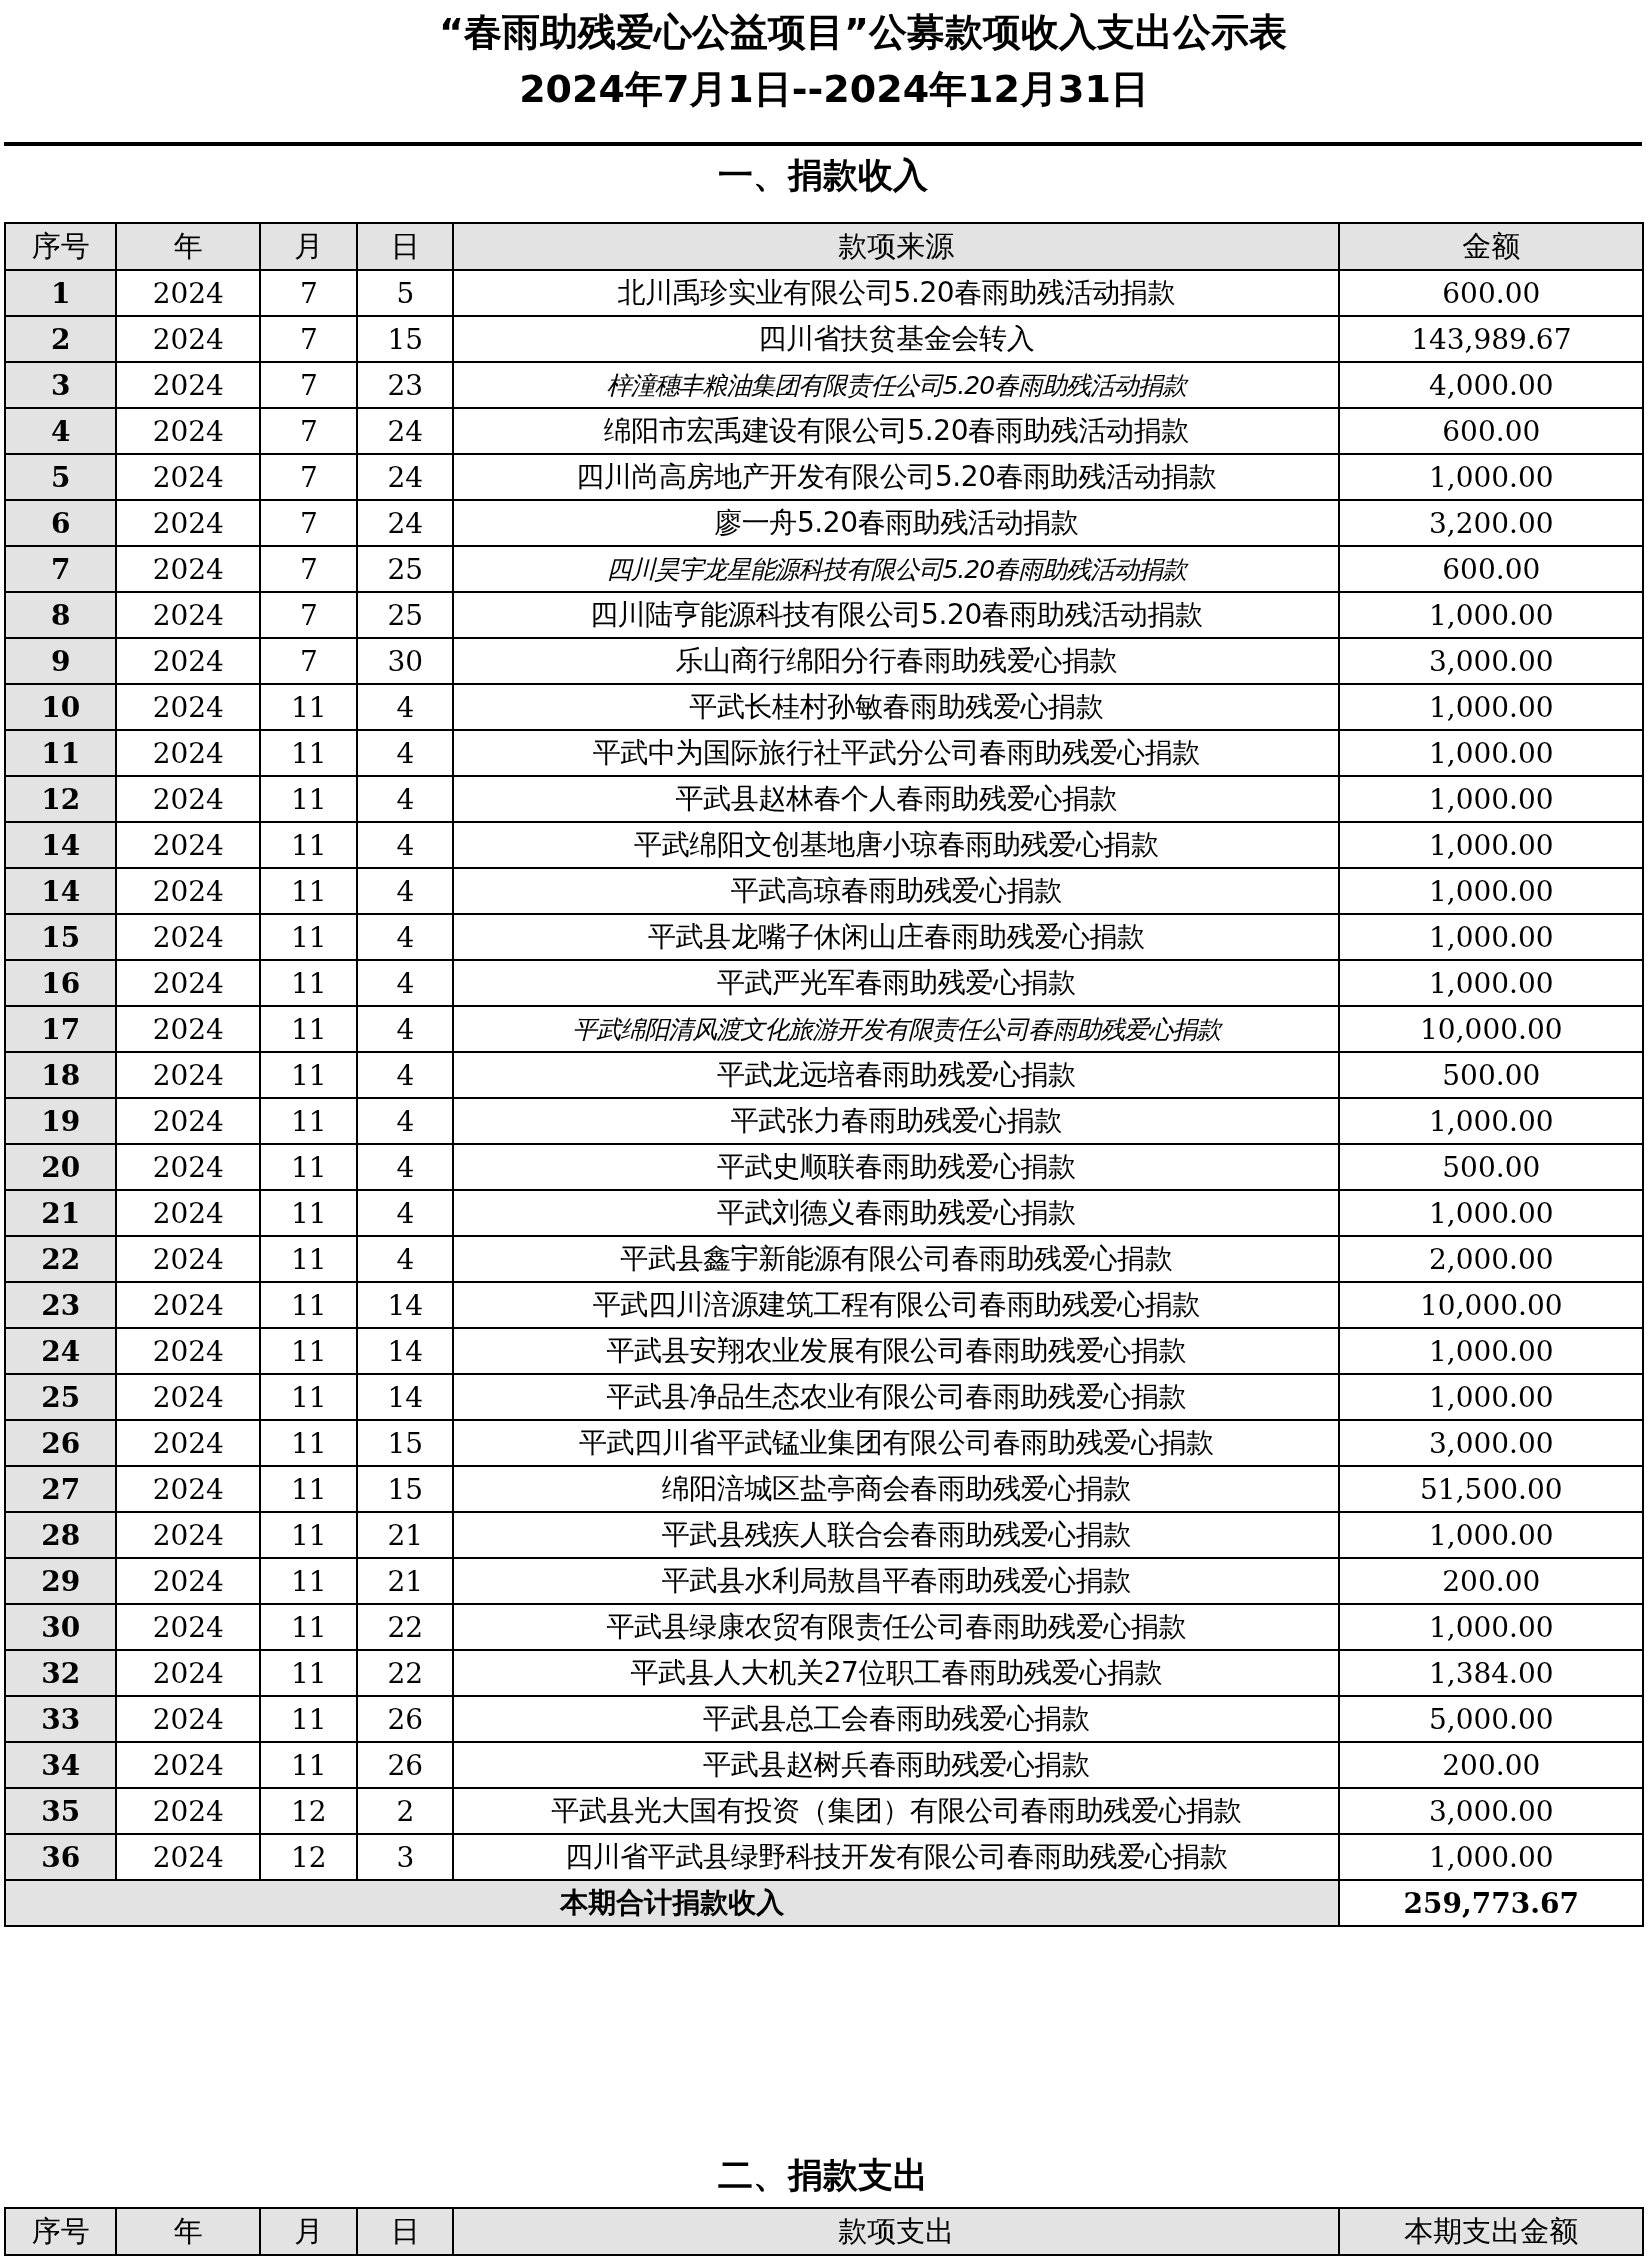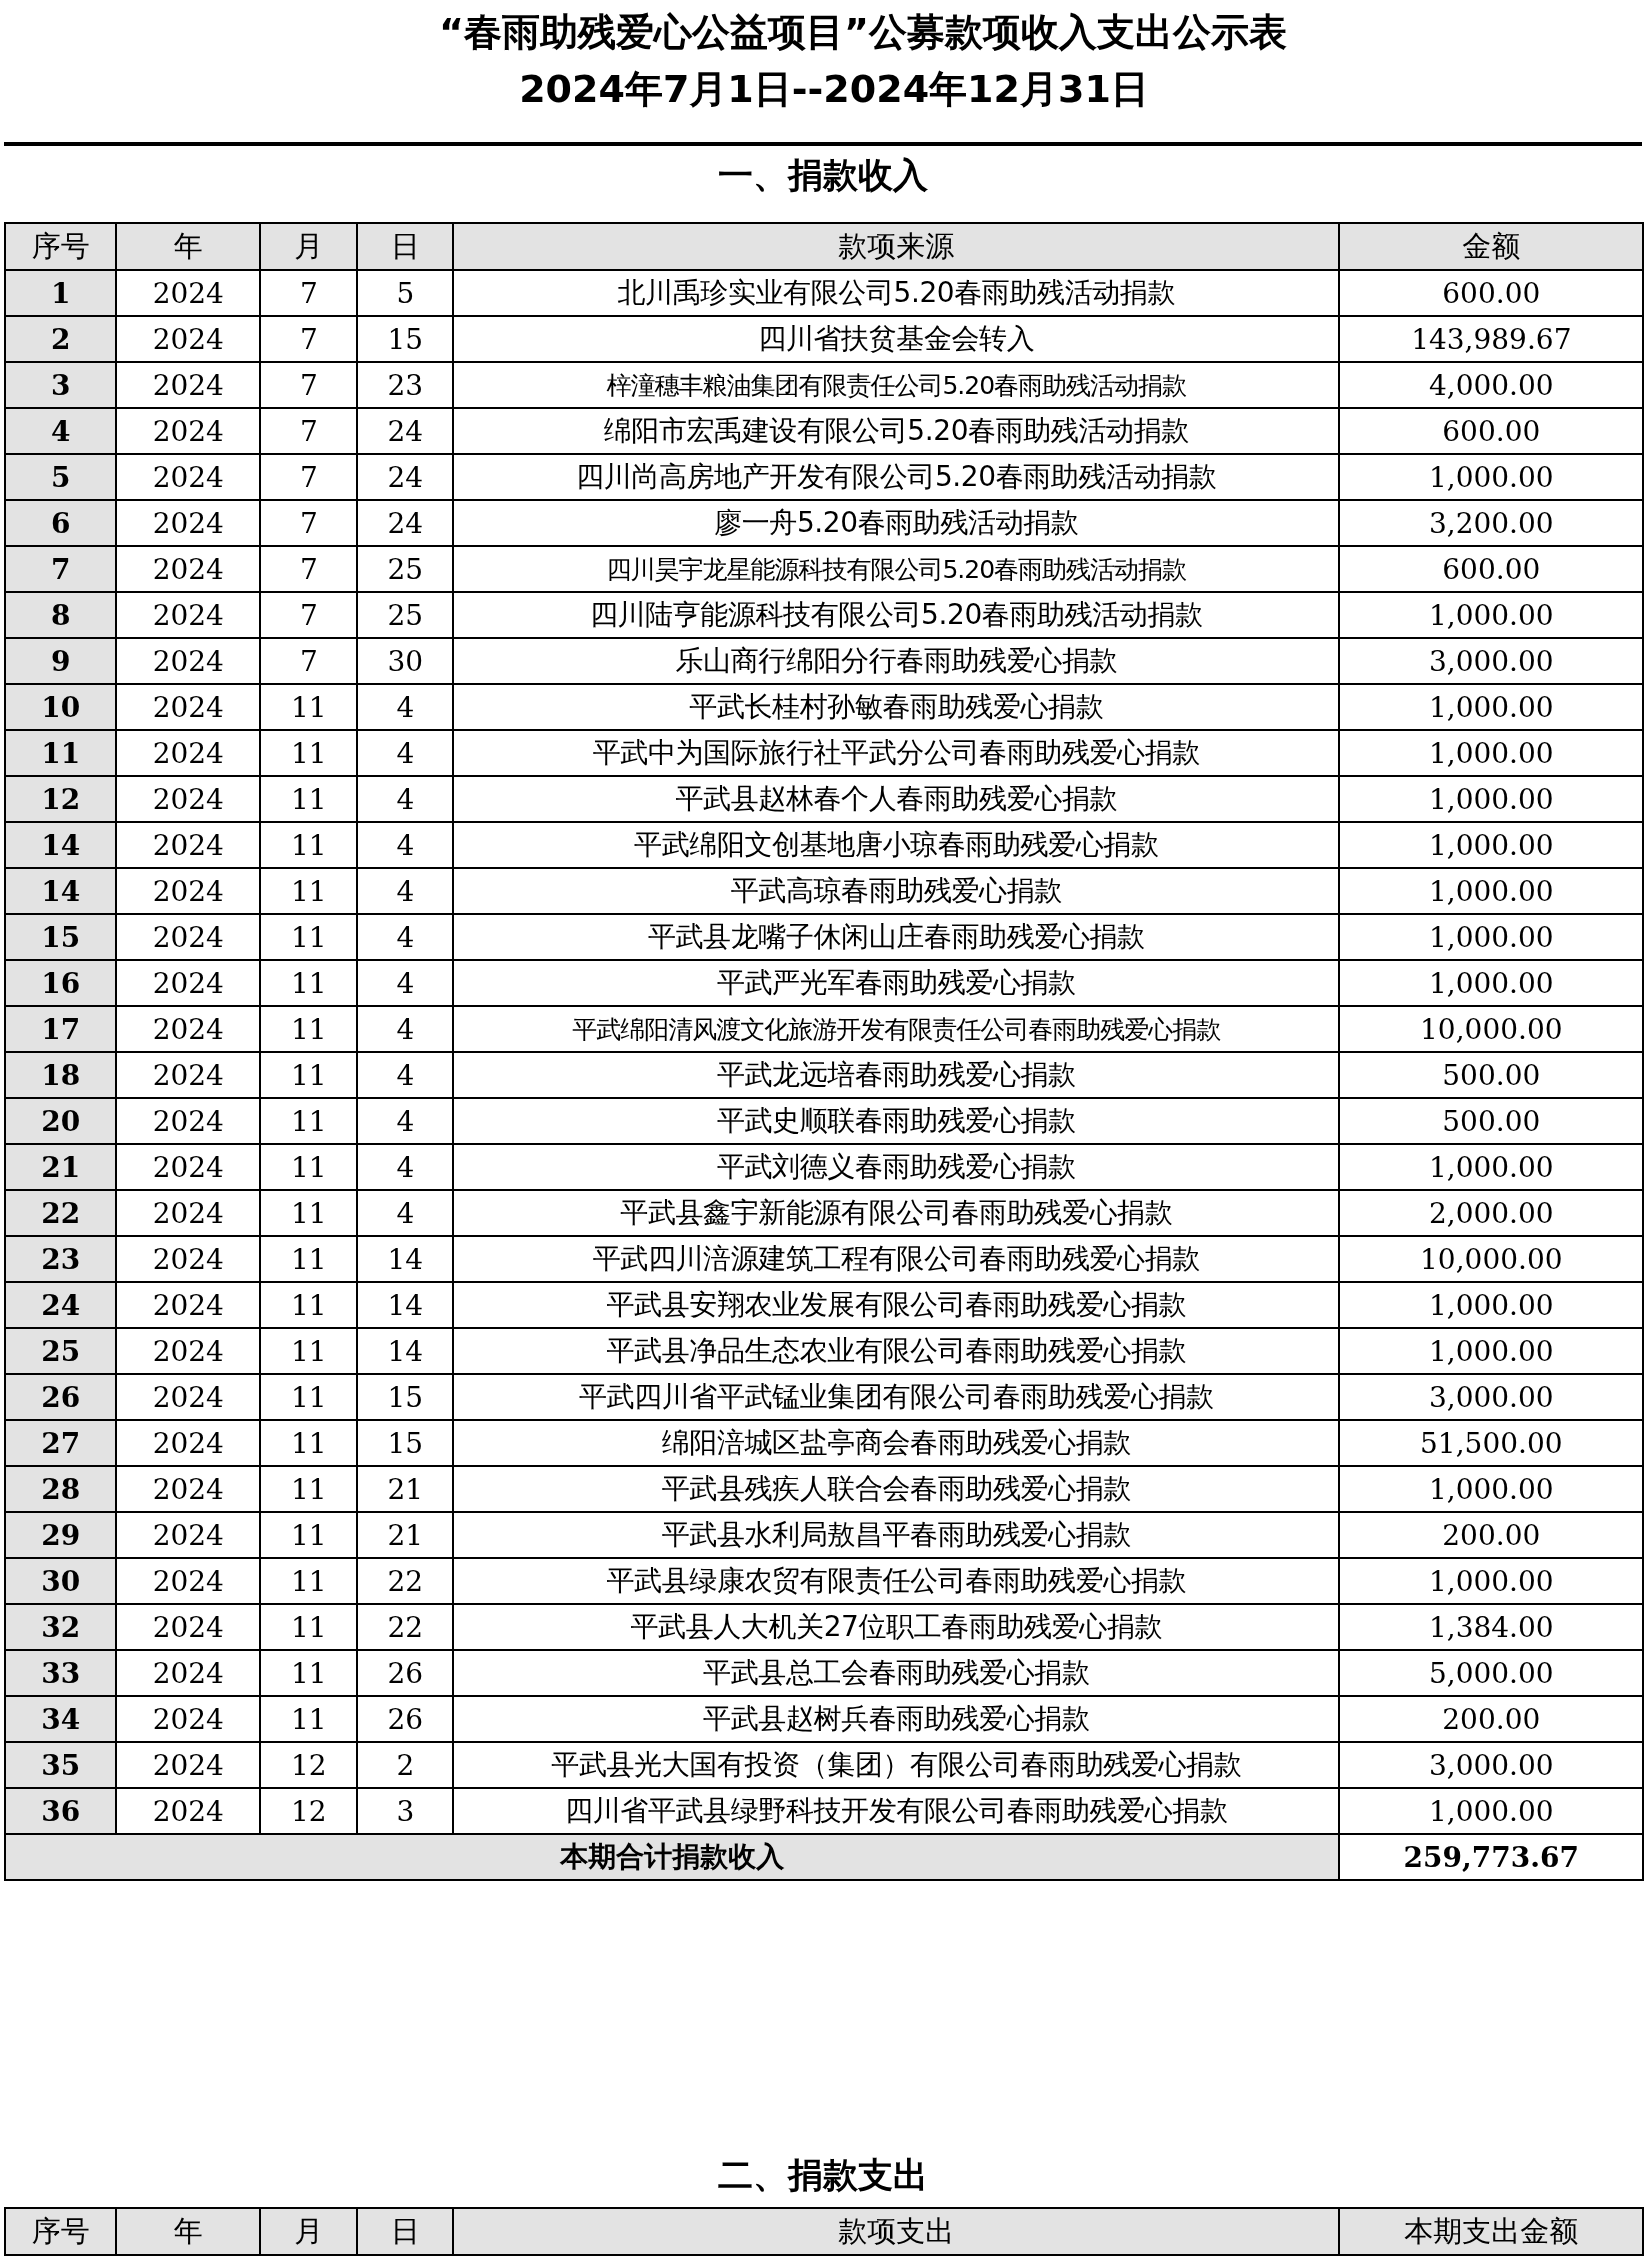--- a/index.html
+++ b/index.html
@@ -22,21 +22,21 @@
   #income-table { top: 222px; }
   #expense-table { top: 2207px; }
   table.grid td, table.grid th { border: 2.6px solid #000; padding: 0; overflow: hidden;
                white-space: nowrap; font-size: 28px; }
   table.grid th { background: #e3e3e3; height: 45px;
                font-family: "DejaVu Sans", "Liberation Sans", sans-serif; font-weight: normal;
                font-size: 29px; text-align: center; }
   table.grid td { height: 44px; text-align: center; background: #fff; }
   td.seq { background: #e3e3e3 !important; font-weight: bold; }
   td.desc { font-family: "DejaVu Sans", "Liberation Sans", sans-serif; font-size: 27px; letter-spacing: -0.4px; }
-  td.desc.tight { font-size: 25px; letter-spacing: -1px; }
+  td.desc.tight { font-size: 25px; letter-spacing: -1px; font-style: italic; }
   td.amt { text-align: right; padding-right: 22.6px; font-family: "DejaVu Serif", "Liberation Serif", serif; }
   tr.summary td { background: #e3e3e3; }
   tr.summary td.label { font-family: "DejaVu Sans", "Liberation Sans", sans-serif; font-weight: bold; font-size: 28px; }
   tr.summary td.amt { background: #fff; font-weight: bold; margin-left: 45px; }
   col.c-seq { width: 111px; } col.c-year { width: 144px; } col.c-month { width: 97px; }
   col.c-day { width: 96px; } col.c-desc { width: 886px; } col.c-amt { width: 304px; }
 </style>
 </head>
 <body>
 
@@ -204,20 +204,28 @@
       </tr>
       <tr>
         <td class="seq">18</td>
         <td>2024</td>
         <td>11</td>
         <td>4</td>
         <td class="desc">平武龙远培春雨助残爱心捐款</td>
         <td class="amt">500.00</td>
       </tr>
       <tr>
+        <td class="seq">19</td>
+        <td>2024</td>
+        <td>11</td>
+        <td>4</td>
+        <td class="desc">平武张力春雨助残爱心捐款</td>
+        <td class="amt">1,000.00</td>
+      </tr>
+      <tr>
         <td class="seq">20</td>
         <td>2024</td>
         <td>11</td>
         <td>4</td>
         <td class="desc">平武史顺联春雨助残爱心捐款</td>
         <td class="amt">500.00</td>
       </tr>
       <tr>
         <td class="seq">21</td>
         <td>2024</td>

